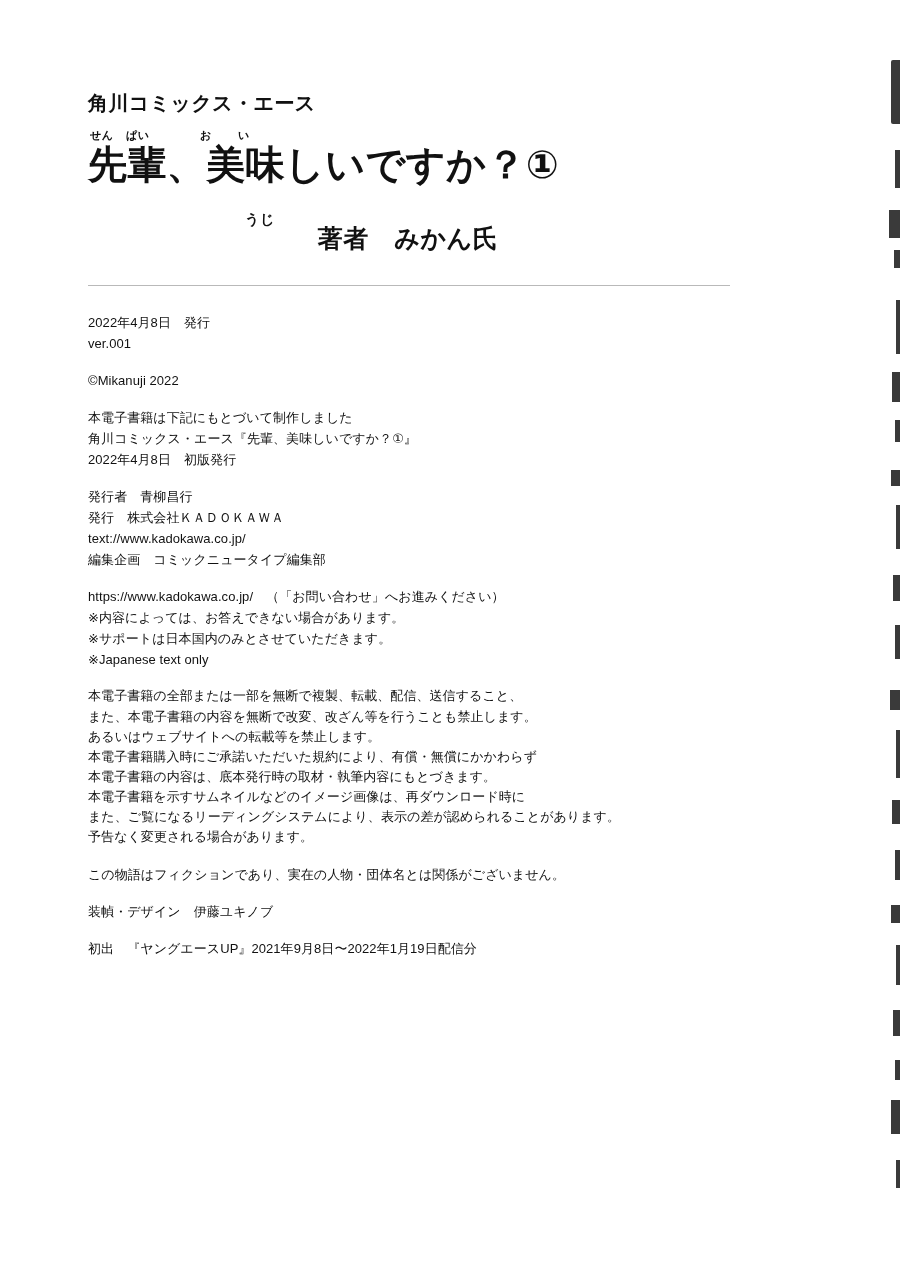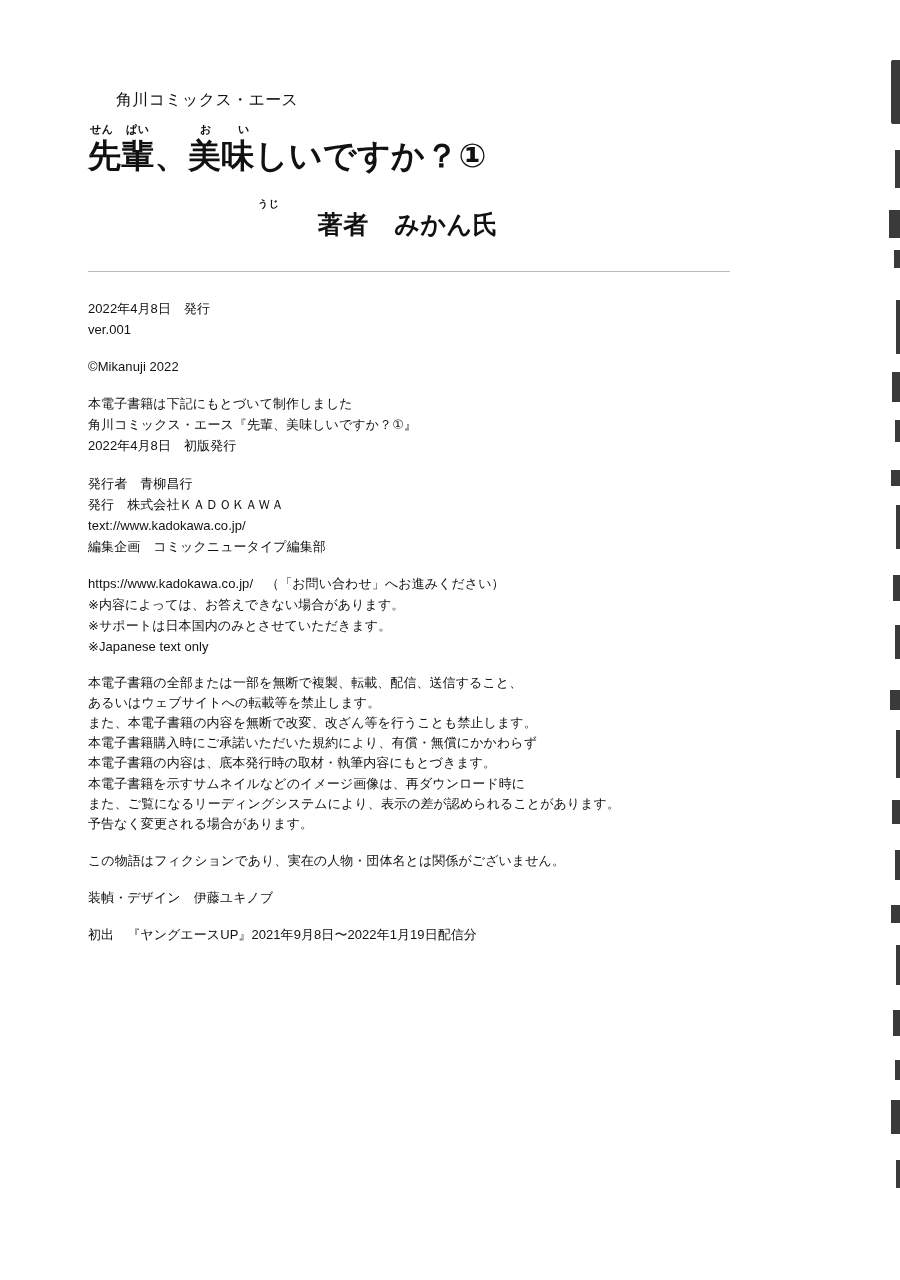--- a/index.html
+++ b/index.html
@@ -55,32 +55,31 @@
 
   .page {
     position: absolute;
     left: 88px;
     top: 0;
     width: 640px;
   }
 
   .imprint-line {
     margin-top: 90px;
-    font-size: 16px;
-    font-weight: normal;
+    font-size: 20px;
+    font-weight: bold;
     letter-spacing: 0.02em;
-    margin-left: 28px;
   }
 
   .title-block {
     margin-top: 24px;
     position: relative;
   }
   .title-main {
-    font-size: 33px;
+    font-size: 39px;
     font-weight: bold;
     letter-spacing: 0.01em;
     line-height: 1.25;
     white-space: nowrap;
   }
   .ruby-row {
     position: absolute;
     top: -13px;
     left: 0;
     font-size: 11px;
@@ -101,22 +100,22 @@
   .author-line {
     font-size: 25px;
     font-weight: bold;
     letter-spacing: 0.02em;
     white-space: nowrap;
     text-align: center;
   }
   .author-ruby {
     position: absolute;
     top: -11px;
-    left: 170px;
-    font-size: 10px;
+    left: 157px;
+    font-size: 14px;
     font-weight: bold;
     letter-spacing: 0.04em;
   }
 
   .rule {
     margin-top: 30px;
     border: 0;
     border-top: 1px solid #b9b9b9;
     width: 642px;
   }
@@ -205,22 +204,22 @@
 
     <div class="blk">
       <div>https://www.kadokawa.co.jp/　（「お問い合わせ」へお進みください）</div>
       <div>※内容によっては、お答えできない場合があります。</div>
       <div>※サポートは日本国内のみとさせていただきます。</div>
       <div>※Japanese text only</div>
     </div>
 
     <div class="blk tight">
       <div>本電子書籍の全部または一部を無断で複製、転載、配信、送信すること、</div>
+      <div>また、本電子書籍の内容を無断で改変、改ざん等を行うことも禁止します。</div>
       <div>あるいはウェブサイトへの転載等を禁止します。</div>
-      <div>また、本電子書籍の内容を無断で改変、改ざん等を行うことも禁止します。</div>
       <div>本電子書籍購入時にご承諾いただいた規約により、有償・無償にかかわらず</div>
       <div>本電子書籍の内容は、底本発行時の取材・執筆内容にもとづきます。</div>
       <div>本電子書籍を示すサムネイルなどのイメージ画像は、再ダウンロード時に</div>
       <div>また、ご覧になるリーディングシステムにより、表示の差が認められることがあります。</div>
       <div>予告なく変更される場合があります。</div>
     </div>
 
     <div class="blk">
       <div>この物語はフィクションであり、実在の人物・団体名とは関係がございません。</div>
     </div>

